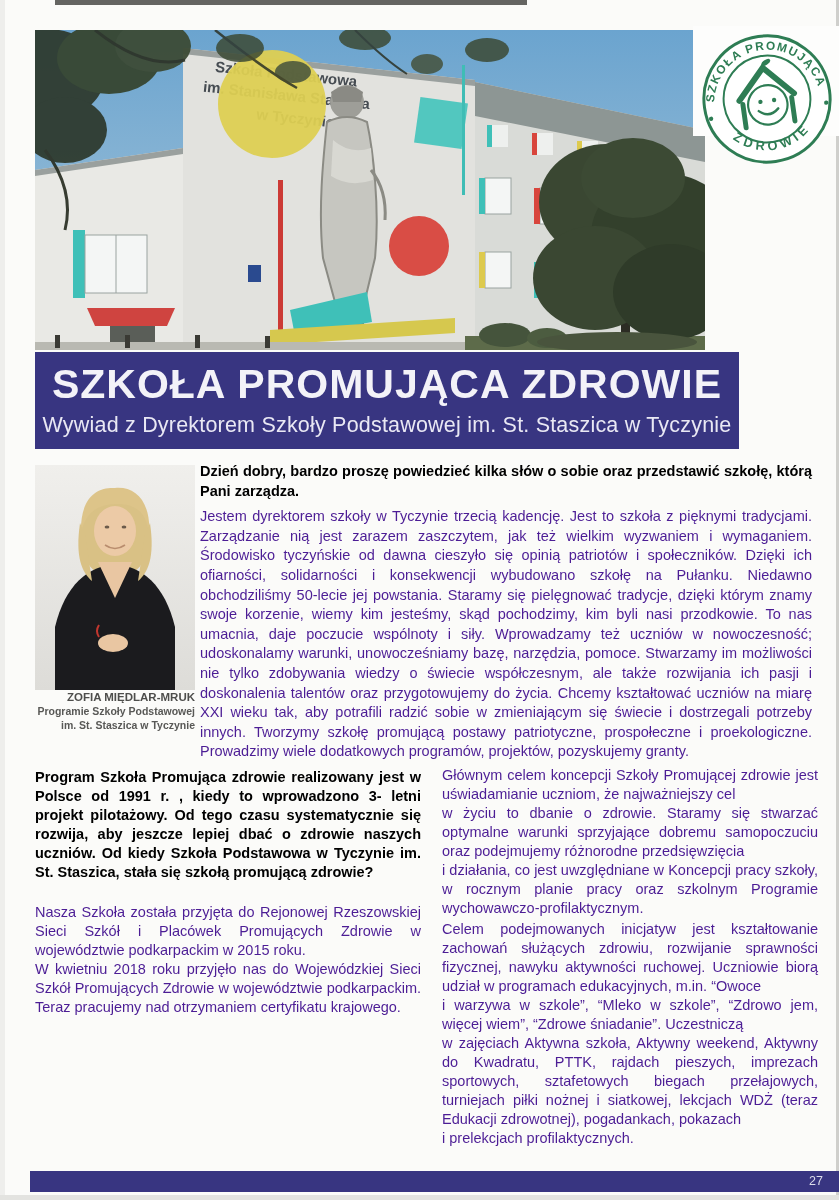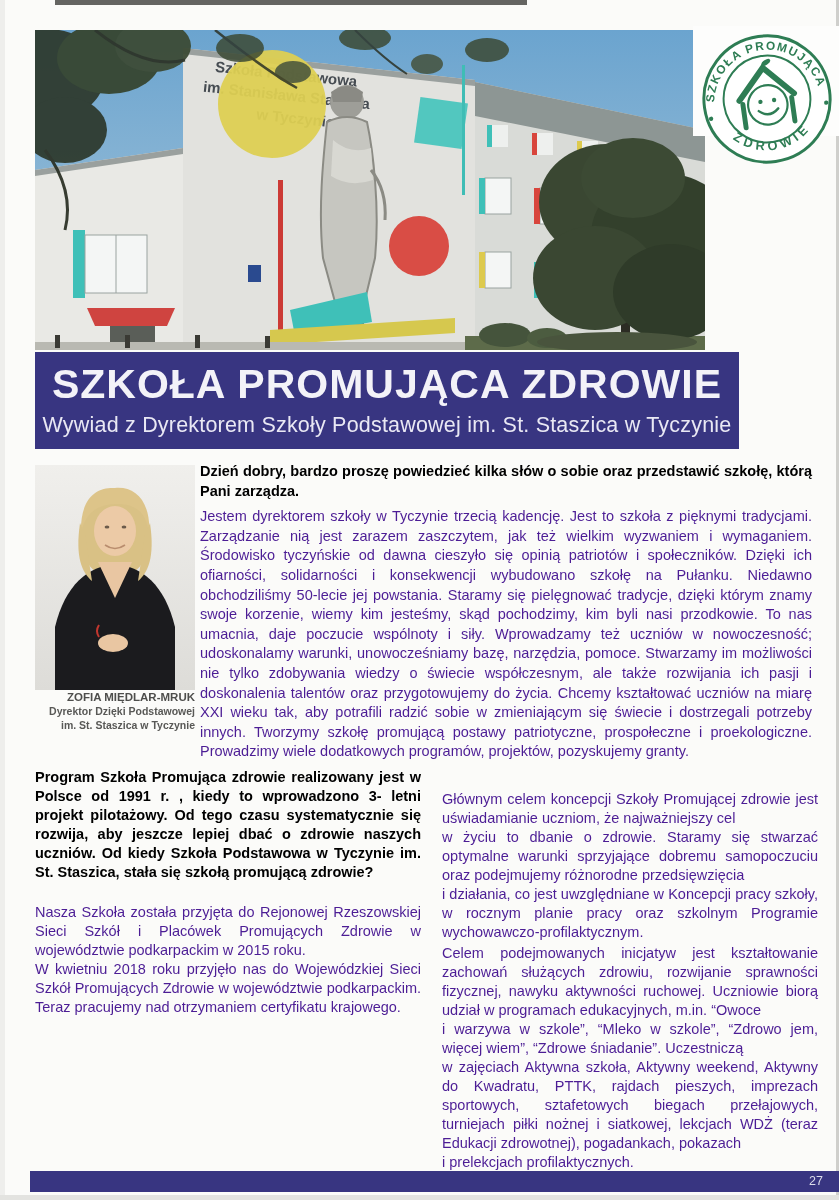--- a/index.html
+++ b/index.html
@@ -36,21 +36,21 @@
   .caption .cap-role{font-size:10.5px;font-weight:600;}
 
   .intro-text{position:absolute;left:200px;top:462px;width:612px;color:#615f5e;}
   p.q{font-weight:bold;color:#000000;}
   p.q,p.a{font-size:14.5px;line-height:19.6px;text-align:justify;margin:0 0 6px 0;}
   p.a{color:#4c1d95;}
   .preline{white-space:pre-line;}
 
   .cols{position:absolute;left:35px;top:768px;width:782px;}
   .col-left{position:absolute;left:0;top:0;width:386px;}
-  .col-right{position:absolute;left:407px;top:-2px;width:376px;margin-top:24px;}
+  .col-right{position:absolute;left:407px;top:-2px;width:376px;}
   .col-left p, .col-right p{font-size:14.5px;line-height:19px;}
   .col-left p.q{margin-bottom:21px;}
   .col-left p.a{margin-bottom:28px;}
   .col-right p.a{margin-bottom:2px;}
 
   .footer-bar{
     position:absolute;left:30px;top:1171px;width:809px;height:21px;background:#383581;
   }
   .footer-bar .page-num{
     float:right;margin-right:16px;color:#dcdcea;font-size:12.5px;line-height:21px;text-align:center;
@@ -231,21 +231,21 @@
       <path d="M45 58 C40 92 47 108 57 116 L50 70 Z" fill="#d9c185"></path>
       <path d="M115 58 C120 92 113 108 103 116 L110 70 Z" fill="#d9c185"></path>
       <ellipse cx="72" cy="62" rx="2.4" ry="1.6" fill="#6b5b4b"></ellipse>
       <ellipse cx="89" cy="62" rx="2.4" ry="1.6" fill="#6b5b4b"></ellipse>
       <path d="M70 80 Q80 87 90 80" stroke="#b98d6e" stroke-width="1.6" fill="none"></path>
       <ellipse cx="78" cy="178" rx="15" ry="9" fill="#e9c6a2"></ellipse>
       <path d="M64 172 Q60 166 64 160" stroke="#c3372f" stroke-width="2" fill="none"></path>
     </svg>
     <div class="caption">
       <div class="cap-name">ZOFIA MIĘDLAR-MRUK</div>
-      <div class="cap-role">Dyrektor Dzięki Podstawowej</div>
+      <div class="cap-role">Programie Szkoły Podstawowej</div>
       <div class="cap-role">im. St. Staszica w Tyczynie</div>
     </div>
   </div>
 
   <div class="intro-text">
     <p class="q">Dzień dobry, bardzo proszę powiedzieć kilka słów o sobie oraz przedstawić szkołę, którą Pani zarządza.</p>
     <p class="a">Jestem dyrektorem szkoły w Tyczynie trzecią kadencję. Jest to szkoła z pięknymi tradycjami. Zarządzanie nią jest zarazem zaszczytem, jak też wielkim wyzwaniem i wymaganiem. Środowisko tyczyńskie od dawna cieszyło się opinią patriotów i społeczników. Dzięki ich ofiarności, solidarności i konsekwencji wybudowano szkołę na Pułanku. Niedawno obchodziliśmy 50-lecie jej powstania. Staramy się pielęgnować tradycje, dzięki którym znamy swoje korzenie, wiemy kim jesteśmy, skąd pochodzimy, kim byli nasi przodkowie. To nas umacnia, daje poczucie wspólnoty i siły. Wprowadzamy też uczniów w nowoczesność; udoskonalamy warunki, unowocześniamy bazę, narzędzia, pomoce. Stwarzamy im możliwości nie tylko zdobywania wiedzy o świecie współczesnym, ale także rozwijania ich pasji i doskonalenia talentów oraz przygotowujemy do życia. Chcemy kształtować uczniów na miarę XXI wieku tak, aby potrafili radzić sobie w zmieniającym się świecie i dostrzegali potrzeby innych. Tworzymy szkołę promującą postawy patriotyczne, prospołeczne i proekologiczne. Prowadzimy wiele dodatkowych programów, projektów, pozyskujemy granty.</p>
   </div>
 
   <div class="cols">

